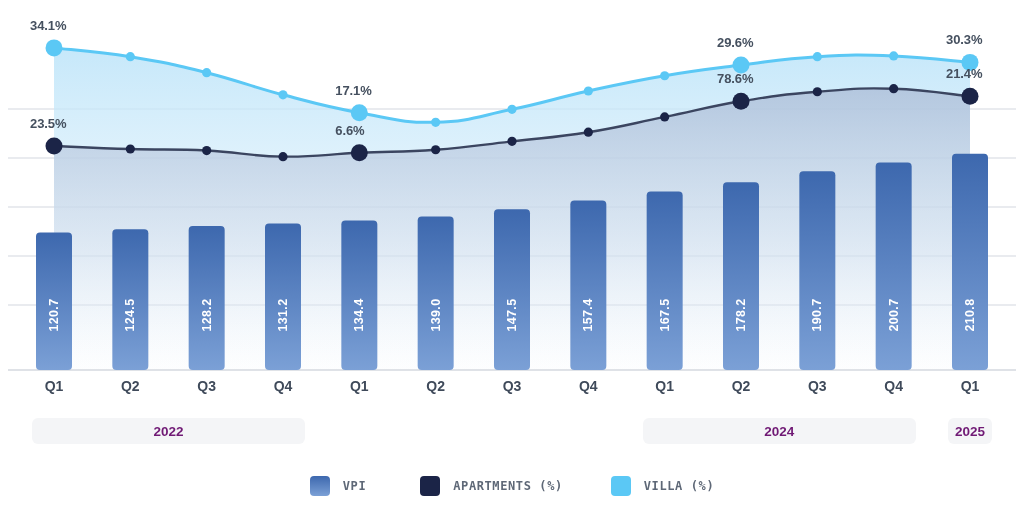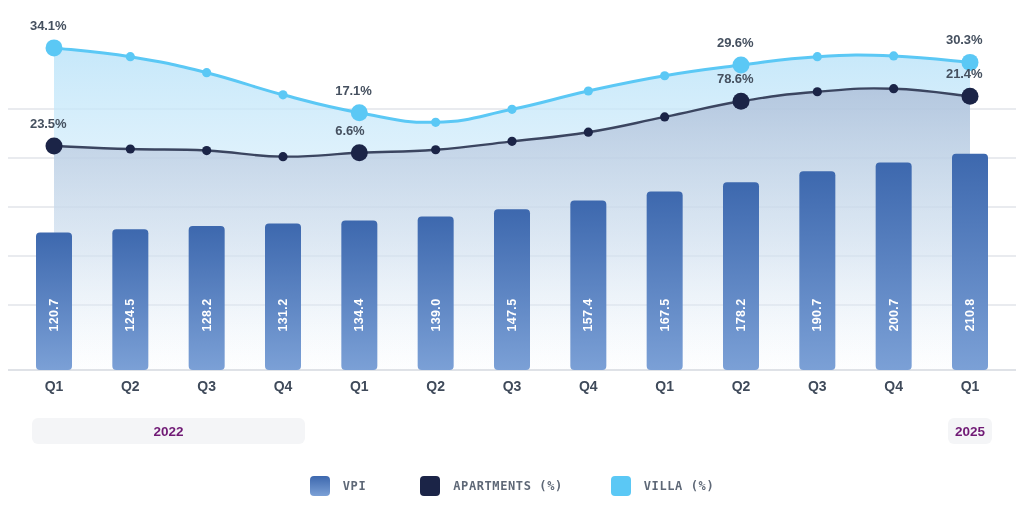--- a/index.html
+++ b/index.html
@@ -192,20 +192,21 @@
       <div class="qtick" style="width: 56px; left: 484px;">Q3</div>
       <div class="qtick" style="width: 56px; left: 560.333px;">Q4</div>
       <div class="qtick" style="width: 56px; left: 636.667px;">Q1</div>
       <div class="qtick" style="width: 56px; left: 713px;">Q2</div>
       <div class="qtick" style="width: 56px; left: 789.333px;">Q3</div>
       <div class="qtick" style="width: 56px; left: 865.667px;">Q4</div>
       <div class="qtick" style="width: 56px; left: 942px;">Q1</div>
     </div>
   <div class="years" id="years">
       <div class="yearband" style="left: 32px; width: 273px;">2022</div>
+      <div class="yearband" style="left: 642.667px; width: 273px;">2024</div>
       <div class="yearband" style="left: 948px; width: 44px;">2025</div>
     </div>
 
   <div class="legend" id="legend">
       <div class="legitem">
         <span class="swatch" style="background: linear-gradient(rgb(61, 104, 174), rgb(123, 160, 214));"></span>
         <span class="legtext">VPI</span>
       </div>
       <div class="legitem" style="margin-left: 54px;">
         <span class="swatch" style="background: rgb(27, 36, 71);"></span>

